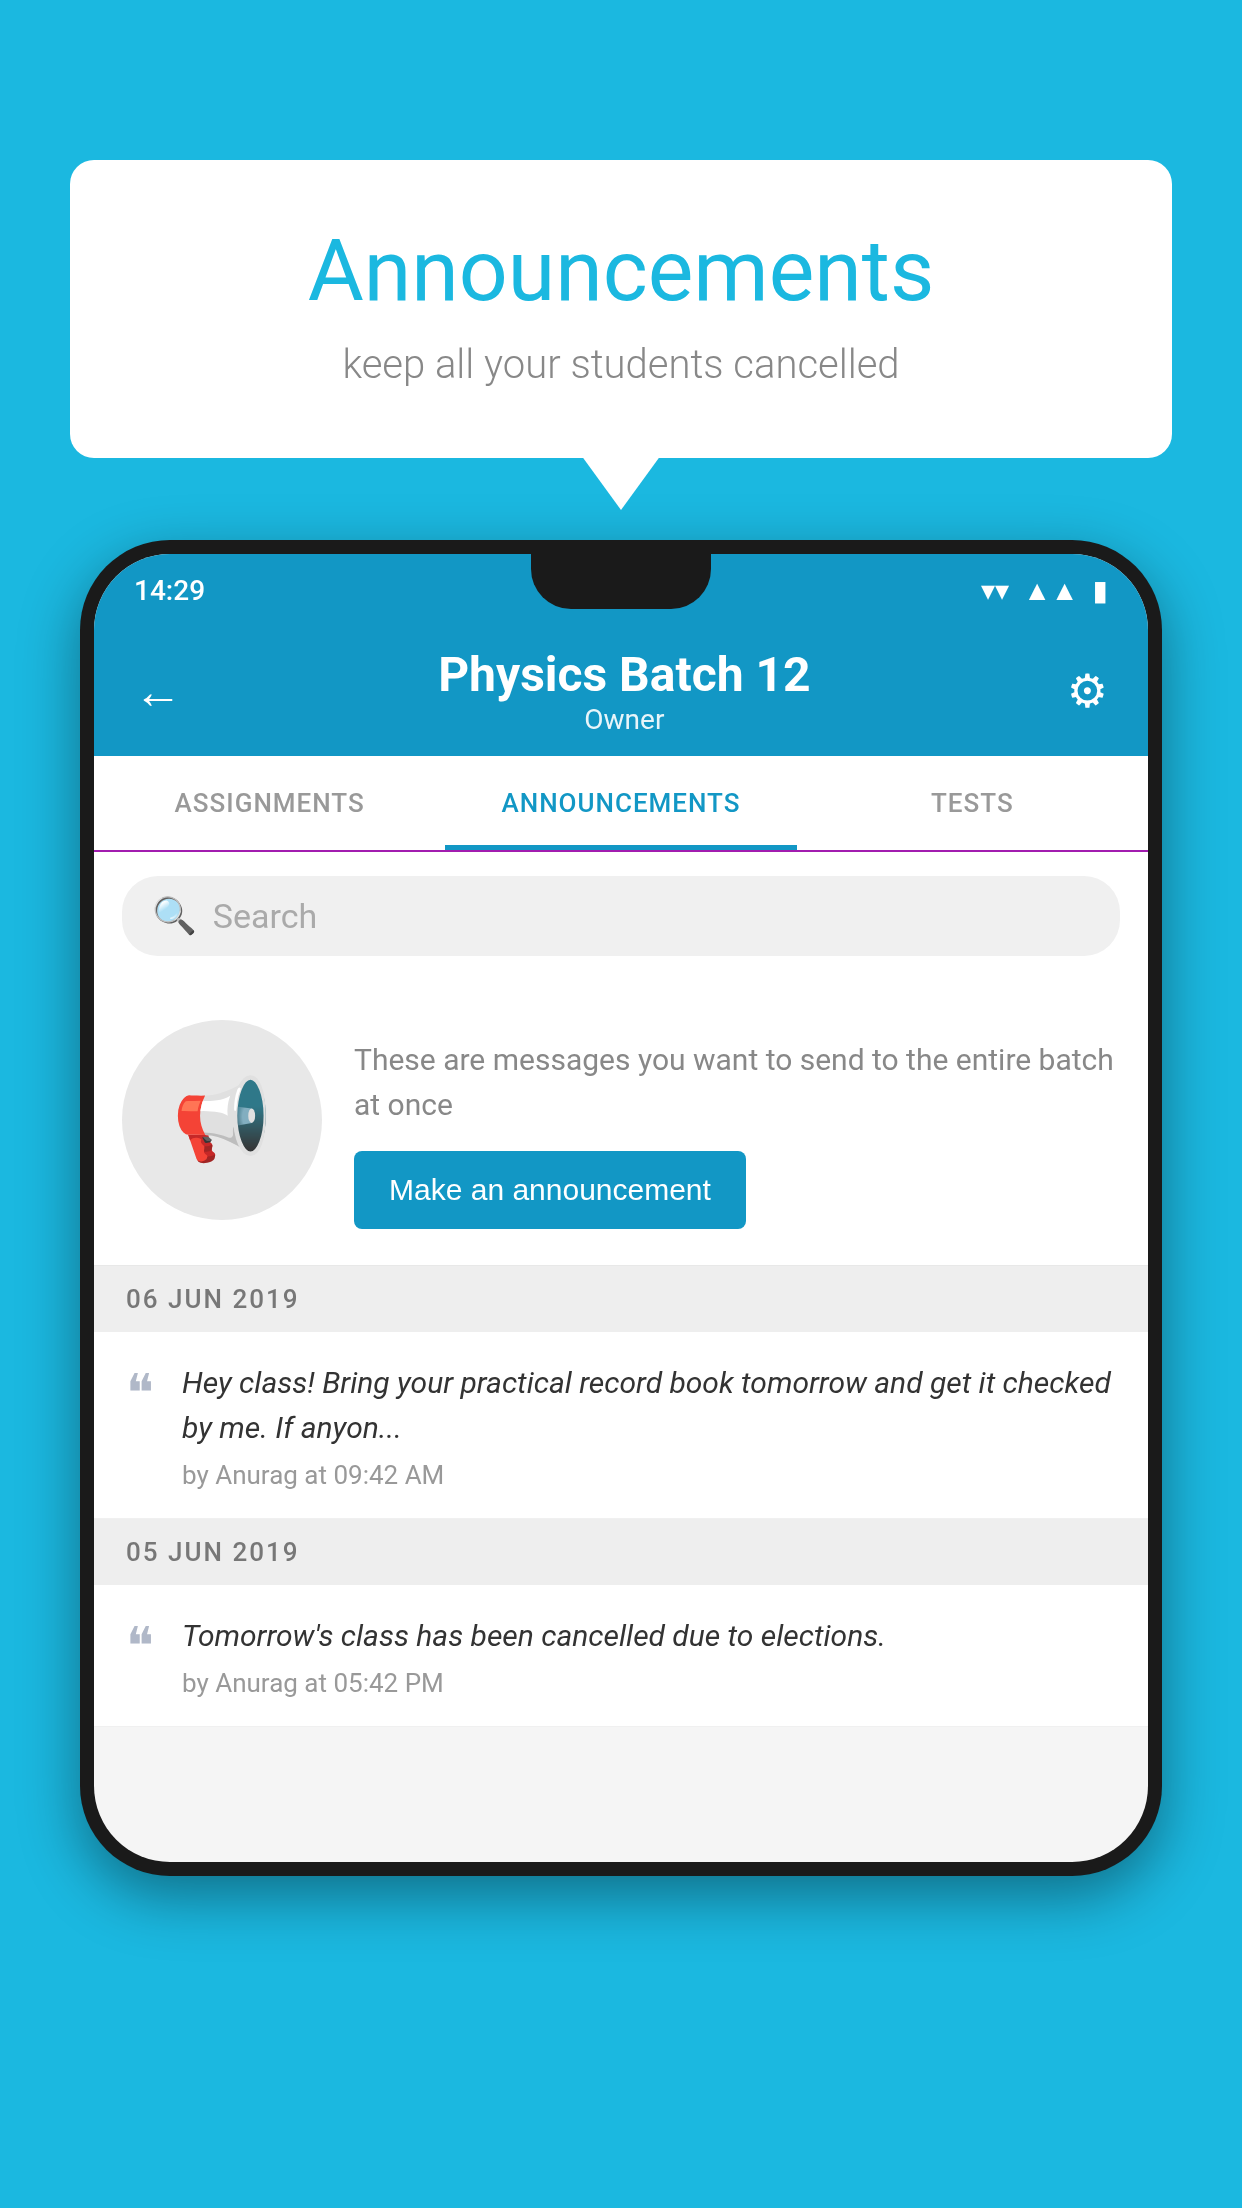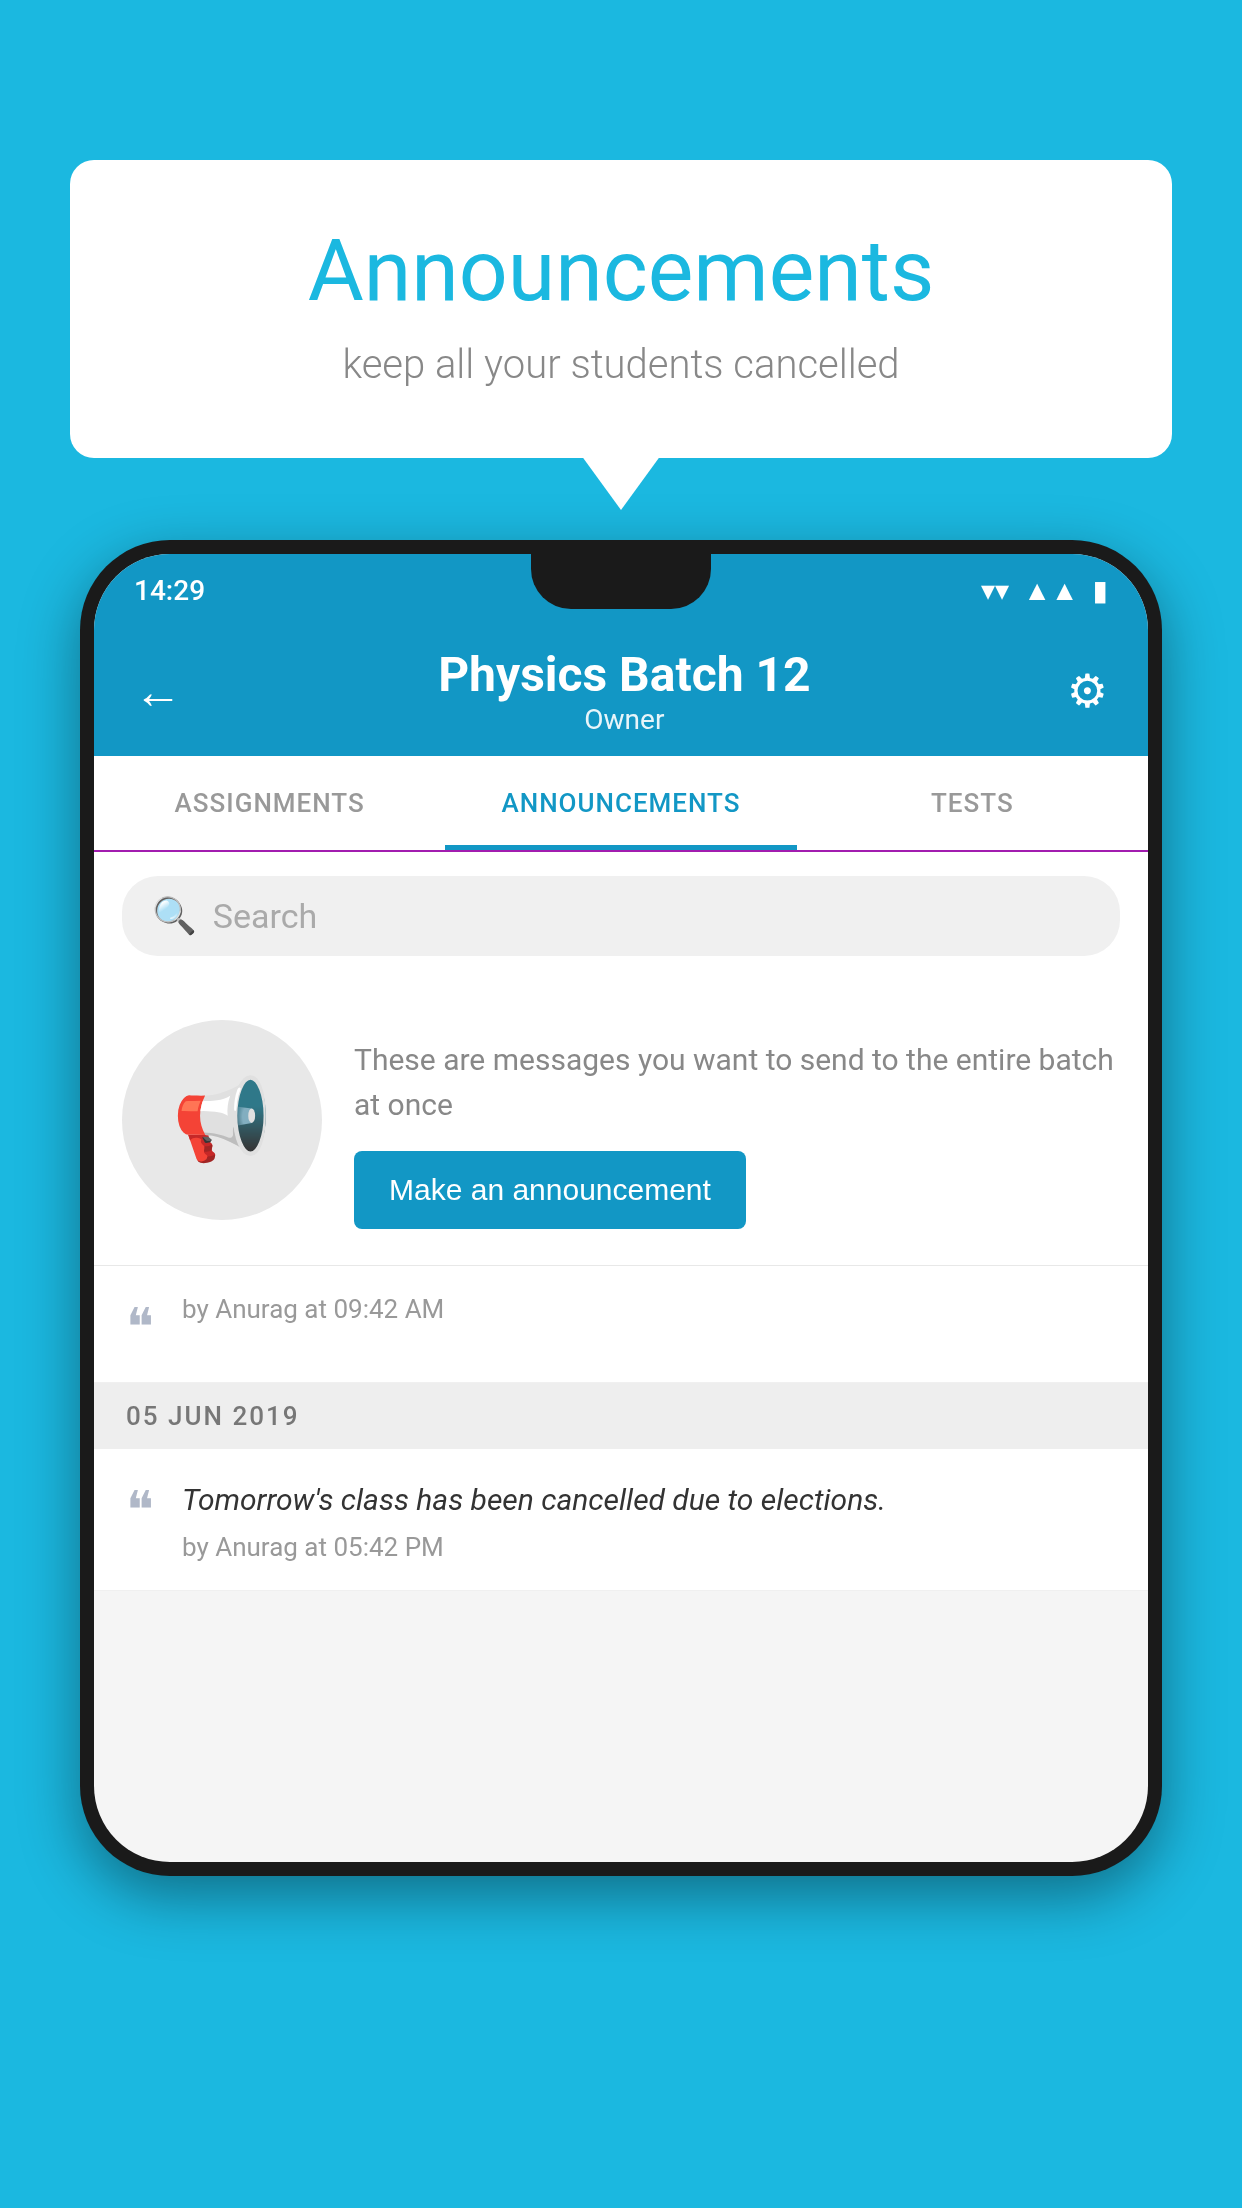--- a/index.html
+++ b/index.html
@@ -381,24 +381,28 @@
         <div class="promo-section">
           <div class="promo-icon-circle">
             <span class="megaphone-icon">📢</span>
           </div>
           <div class="promo-right">
             <div class="promo-description">These are messages you want to send to the entire batch at once</div>
             <button class="make-announcement-btn">Make an announcement</button>
           </div>
         </div>
 
+        <div class="date-separator">
+          <span>06  JUN  2019</span>
+        </div>
 
         <div class="announcement-item">
           <span class="quote-icon">❝</span>
           <div class="announcement-text">
+            <div class="announcement-message">Hey class! Bring your practical record book tomorrow and get it checked by me. If anyon...</div>
             <div class="announcement-meta">by Anurag at 09:42 AM</div>
           </div>
         </div>
 
         <div class="date-separator">
           <span>05  JUN  2019</span>
         </div>
 
         <div class="announcement-item">
           <span class="quote-icon">❝</span>

